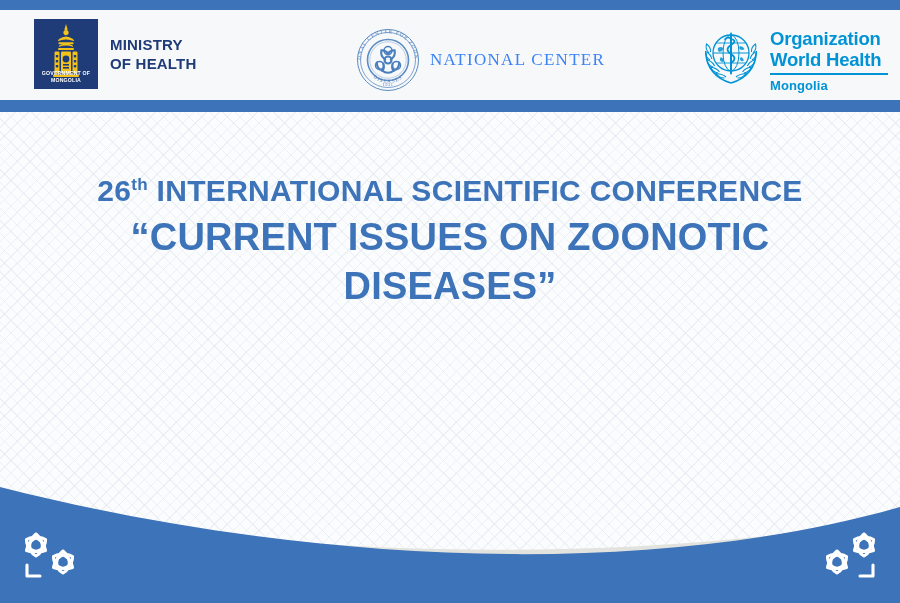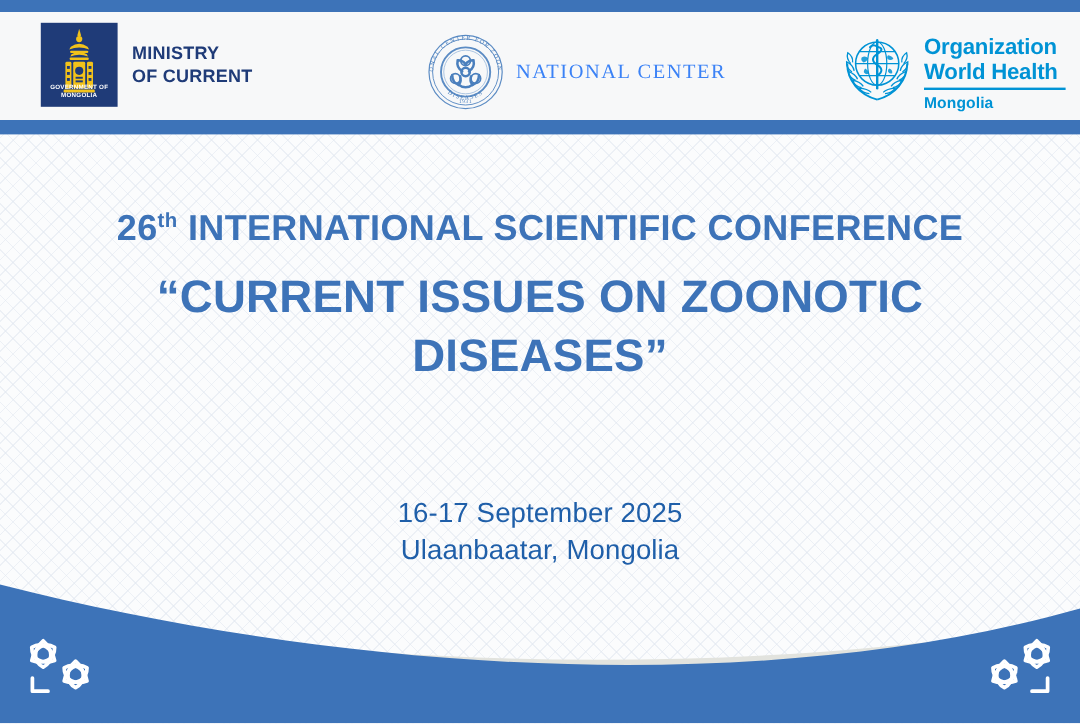--- a/index.html
+++ b/index.html
@@ -153,21 +153,21 @@
     font-size: 17px;
     vertical-align: super;
     line-height: 0;
   }
   .title-line2 {
     color: #3d73b8;
     font-size: 38px;
     font-weight: bold;
     line-height: 49px;
     letter-spacing: .2px;
-    margin-top: 14px;
+    margin-top: 3px;
     padding: 0 40px;
   }
 
   
   .meta-block {
     position: absolute;
     left: 0; top: 412px;
     width: 900px;
     text-align: center;
   }
@@ -240,21 +240,21 @@
             <rect x="39.8" y="46" width="2.4" height="2.4"></rect>
           </g>
         </svg>
         <div class="crest-cap">
           <div>GOVERNMENT OF</div>
           <div>MONGOLIA</div>
         </div>
       </div>
       <div class="moh-text">
         <div>MINISTRY</div>
-        <div>OF CURRENT</div>
+        <div>OF HEALTH</div>
       </div>
     </div>
 
     <div class="nczd">
       <svg width="72" height="72" viewBox="0 0 72 72">
         <defs>
           <path id="ringTop" d="M36 36 m-27 0 a27 27 0 1 1 54 0" fill="none"></path>
           <path id="ringBot" d="M36 36 m-23 0 a23 23 0 1 0 46 0" fill="none"></path>
         </defs>
         <circle cx="36" cy="36" r="30.5" fill="none" stroke="#5c8cc4" stroke-width="1"></circle>
@@ -339,24 +339,20 @@
         <div class="who-l2">Mongolia</div>
       </div>
     </div>
   </div>
 
   <div class="title-block">
     <div class="title-line1"><span>26</span><span class="sup">th</span><span> INTERNATIONAL SCIENTIFIC CONFERENCE</span></div>
     <div class="title-line2">“CURRENT ISSUES ON ZOONOTIC DISEASES”</div>
   </div>
 
-  <div class="meta-block">
-    <div class="meta-line">16-17 September 2025</div>
-    <div class="meta-line">Ulaanbaatar, Mongolia</div>
-  </div>
 
   <svg class="wave-layer" viewBox="0 0 900 140" preserveAspectRatio="none">
     <path d="M0 36 C 260 96, 620 104, 900 54 L900 140 L0 140 Z" fill="#e2e3de"></path>
     <path d="M0 24 C 300 100, 640 118, 900 44 L900 140 L0 140 Z" fill="#3d73b8"></path>
   </svg>
 
   <svg class="knot knot-left" width="84" height="60" viewBox="0 0 84 60">
     <g fill="none" stroke="#ffffff" stroke-width="3.1" stroke-linecap="round" stroke-linejoin="round">
 
       <g transform="translate(22,20)">

